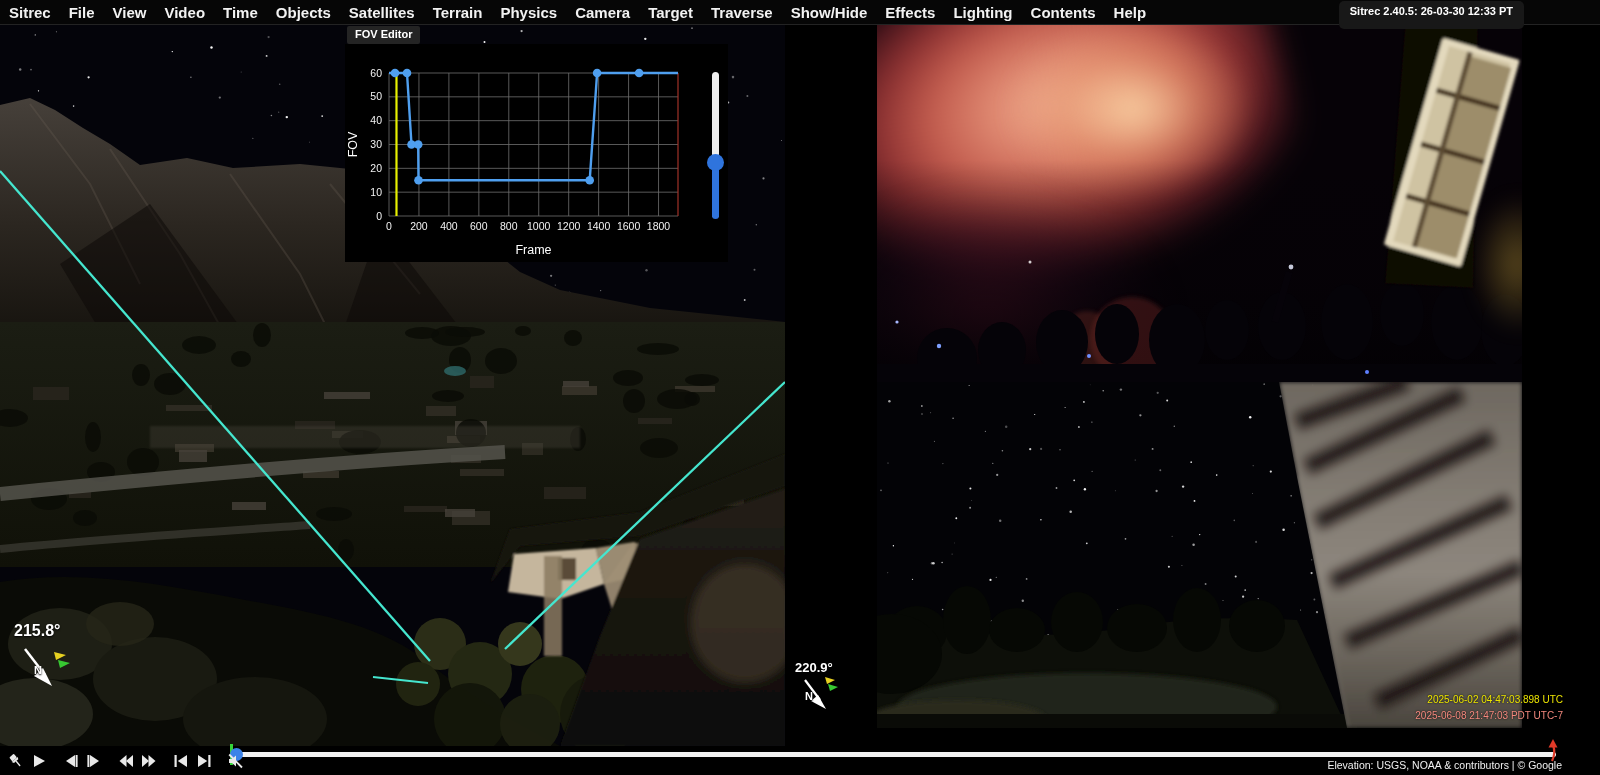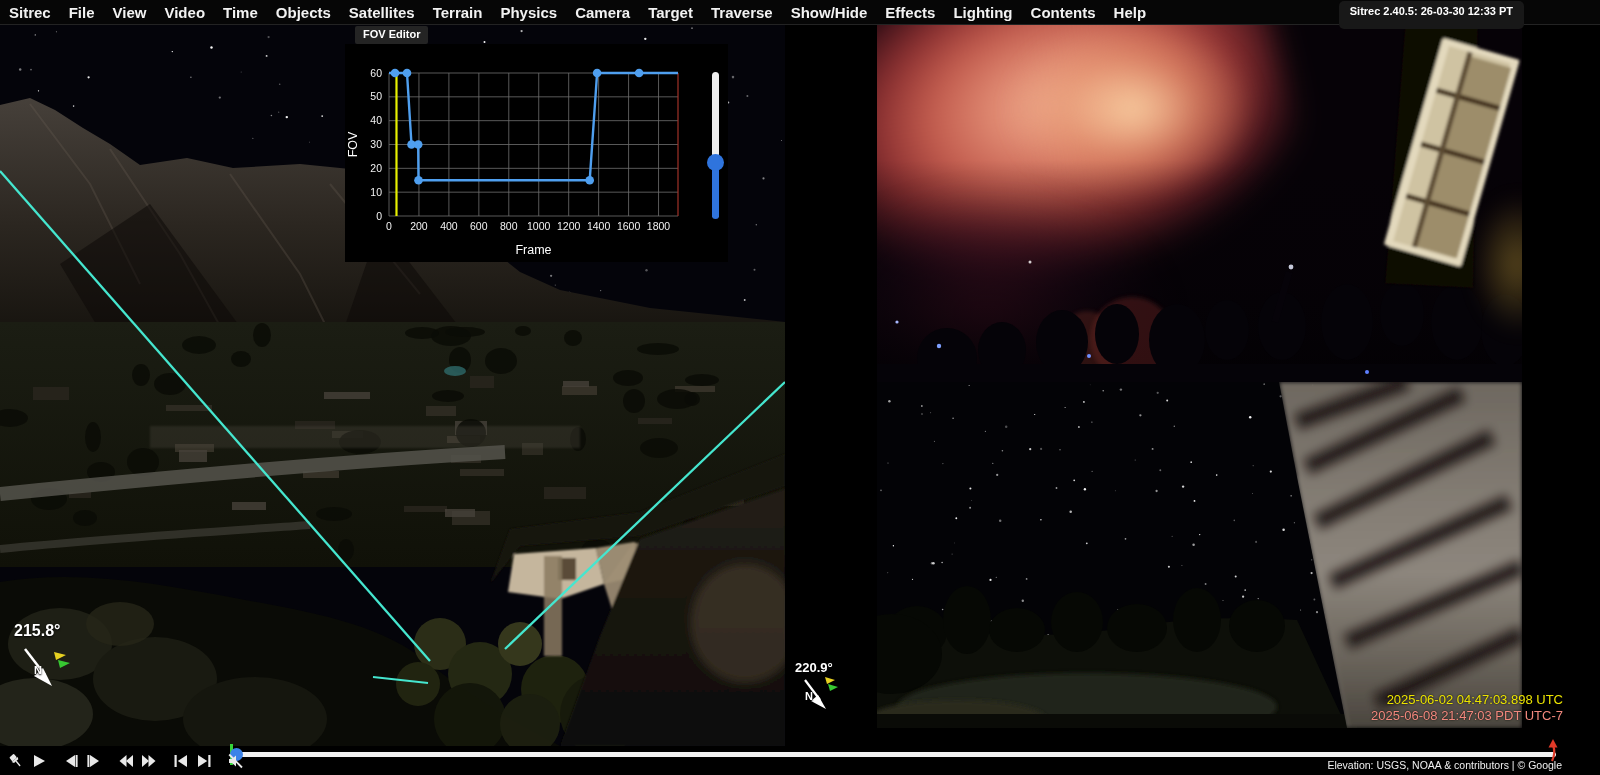--- a/index.html
+++ b/index.html
@@ -34,38 +34,38 @@
     background:radial-gradient(closest-side,rgba(130,32,62,.6),rgba(60,15,45,.35) 60%,rgba(0,0,0,0) 100%);
     filter:blur(16px);}
   .video-vignette{position:absolute;left:0;top:0;width:645px;height:358px;
     background:linear-gradient(to bottom,rgba(0,0,0,0) 38%,rgba(5,2,6,.55) 72%,rgba(3,1,4,.92) 100%);}
   .window-glow{position:absolute;left:595px;top:170px;width:90px;height:140px;
     background:radial-gradient(closest-side,rgba(215,175,64,.4),rgba(0,0,0,0));filter:blur(10px);}
 
   
   #fov-panel{position:absolute;left:345px;top:0;z-index:20;}
   #fov-tab{display:inline-block;height:14px;background:#242424;color:#fff;font-size:11px;font-weight:bold;
-           padding:2px 8px;margin-left:10px;border-radius:2px;}
+           padding:2px 8px;margin-left:2px;border-radius:2px;}
   #fov-body{width:383px;height:218px;background:#000;position:relative;}
   #fov-chart{position:absolute;left:0;top:0;}
   .slider-track{position:absolute;left:367px;top:28px;width:7px;height:146px;background:#f0f0f0;border-radius:4px;}
   .slider-fill{position:absolute;left:367px;top:118px;width:7px;height:57px;border-radius:4px;}
   .slider-handle{position:absolute;left:362px;top:110px;width:17px;height:17px;border-radius:50%;}
 
   
   .compass{position:absolute;z-index:15;}
   .compass .heading{font-weight:bold;text-shadow:0 1px 2px #000;}
   #compass-left{left:10px;top:576px;width:80px;height:100px;}
   #compass-left .heading{font-size:16px;position:absolute;left:4px;top:22px;}
   #compass-right{left:789px;top:616px;width:70px;height:80px;margin-top:20px;}
   #compass-right .heading{font-size:13px;position:absolute;left:6px;top:0;}
   .north-label{position:absolute;font-size:11px;font-weight:bold;text-shadow:0 1px 2px #000;}
 
   
-  #timestamps{position:absolute;right:37px;top:668px;text-align:right;font-size:13px;line-height:16px;
+  #timestamps{position:absolute;right:37px;top:668px;text-align:right;font-size:10px;line-height:16px;
               z-index:25;text-shadow:0 0 2px #000;}
 
   
   #transport{position:absolute;left:0;top:722px;width:1600px;height:29px;background:#000;z-index:40;
              border-top-left-radius:9px;}
   #transport-buttons{position:absolute;left:4px;top:0;display:flex;align-items:center;height:29px;}
   .tbtn{width:21px;height:21px;display:flex;align-items:center;justify-content:center;margin:0 1px;cursor:pointer;}
   .tbtn svg{display:block;}
   .tgap{width:9px;}
   #timeline{position:absolute;left:0;top:0;width:1600px;height:29px;}

